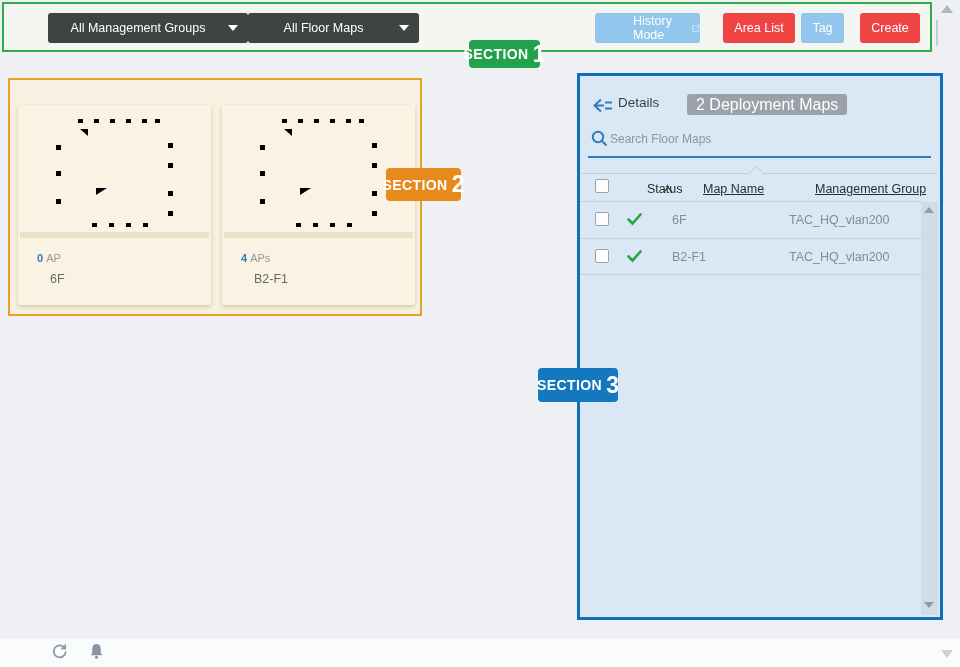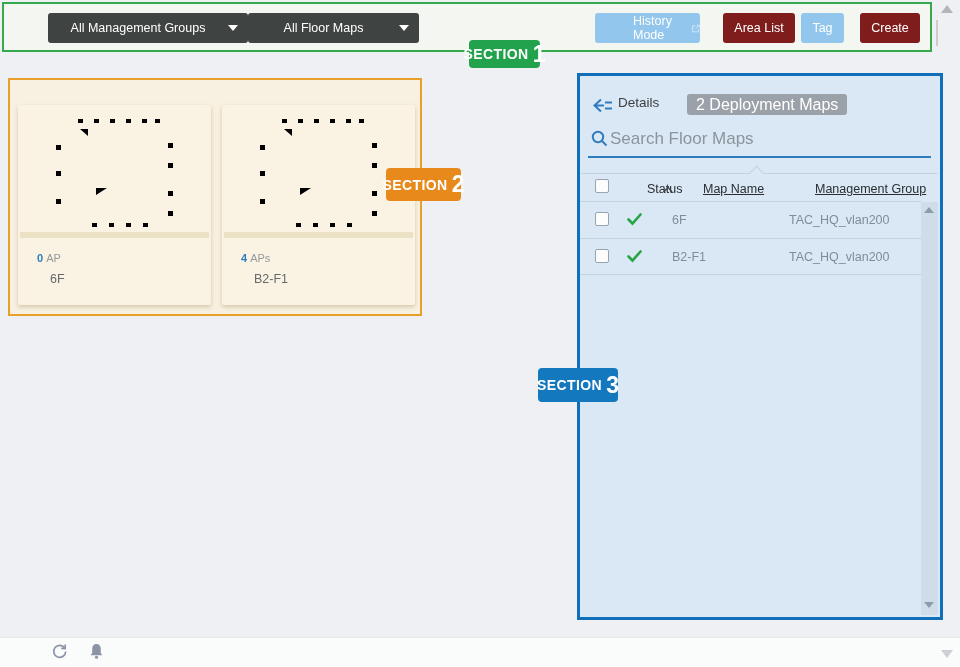--- a/index.html
+++ b/index.html
@@ -10,21 +10,21 @@
 
   
   .toolbar-frame { left:2px; top:2px; width:930px; height:50px; border:2px solid #35a94b; background:#f4f6f2; }
   .dd { height:30px; top:13px; background:#3f4342; color:#fff; border-radius:3px;
         display:flex; align-items:center; justify-content:center; font-size:12.5px; cursor:pointer; }
   .dd .dd-label { flex:1; text-align:center; }
   .dd-caret { width:0; height:0; border-left:5px solid transparent; border-right:5px solid transparent;
               border-top:6px solid #fff; margin-right:10px; }
   .btn { height:30px; top:13px; border-radius:3px; color:#fff; font-size:12.5px;
          display:flex; align-items:center; justify-content:center; gap:6px; cursor:pointer; }
-  .btn.solid { background:#7f1d1d; }
+  .btn.solid { background:#ef4444; }
   .btn.light { background:#92c6ed; }
 
   
   .sec-badge { border-radius:4px; color:#fff; display:flex; align-items:center; justify-content:center;
                gap:4px; z-index:30; }
   .sec-badge .sec-word { font-size:14px; font-weight:bold; letter-spacing:.4px; }
   .sec-badge .sec-num { font-size:23px; font-weight:bold; line-height:1; }
   .s1 { left:469px; top:40px; width:71px; height:28px; background:#23a24d; }
   .s2 { left:386px; top:168px; width:75px; height:33px; background:#e8891c; }
   .s3 { left:538px; top:368px; width:80px; height:34px; background:#1478be; }
@@ -38,21 +38,21 @@
   .ap-line { position:absolute; left:19px; top:147px; font-size:11px; color:#97999b; }
   .ap-line b { color:#2d7cc0; font-weight:bold; margin-right:3px; }
   .map-name { position:absolute; left:32px; top:167px; font-size:12.5px; color:#66696c; }
 
   
   .panel { left:577px; top:73px; width:366px; height:547px; border:3px solid #0f6fb8; background:#dae8f5; }
   .panel-header-title { left:38px; top:19px; font-size:13.5px; color:#3c4043; }
   .count-badge { left:107px; top:18px; height:21px; padding:0 9px; background:#9aa1a8; color:#fff;
                  font-size:16px; border-radius:3px; display:flex; align-items:center; }
   .search-input { left:30px; top:52px; width:285px; height:22px; background:transparent; border:none;
-                  outline:none; font-size:17px; color:#555; font-family:"Liberation Sans",sans-serif; }
+                  outline:none; font-size:12px; color:#555; font-family:"Liberation Sans",sans-serif; }
   .search-input::placeholder { color:#8d959c; opacity:1; }
   .search-underline { left:8px; top:80px; width:343px; height:2px; background:#2e7cc0; }
   .panel-divider { left:1px; top:97px; width:356px; height:1px; background:#c2d1df; }
   .notch { left:171px; top:92px; width:11px; height:11px; background:#dae8f5;
            border-left:1px solid #c2d1df; border-top:1px solid #c2d1df; transform:rotate(45deg); z-index:2; }
   .cbx { width:14px; height:14px; background:#fdfdfd; border:1px solid #98a5ad; border-radius:2px; cursor:pointer; }
   .th-text { font-size:12.5px; color:#2a2e31;margin-left:26px; }
   .th-link { text-decoration:underline; cursor:pointer; }
   .t-row { left:0; width:341px; height:37px; border-top:1px solid #c3d2e0; cursor:pointer; }
   .t-row.last { border-bottom:1px solid #c3d2e0; }

